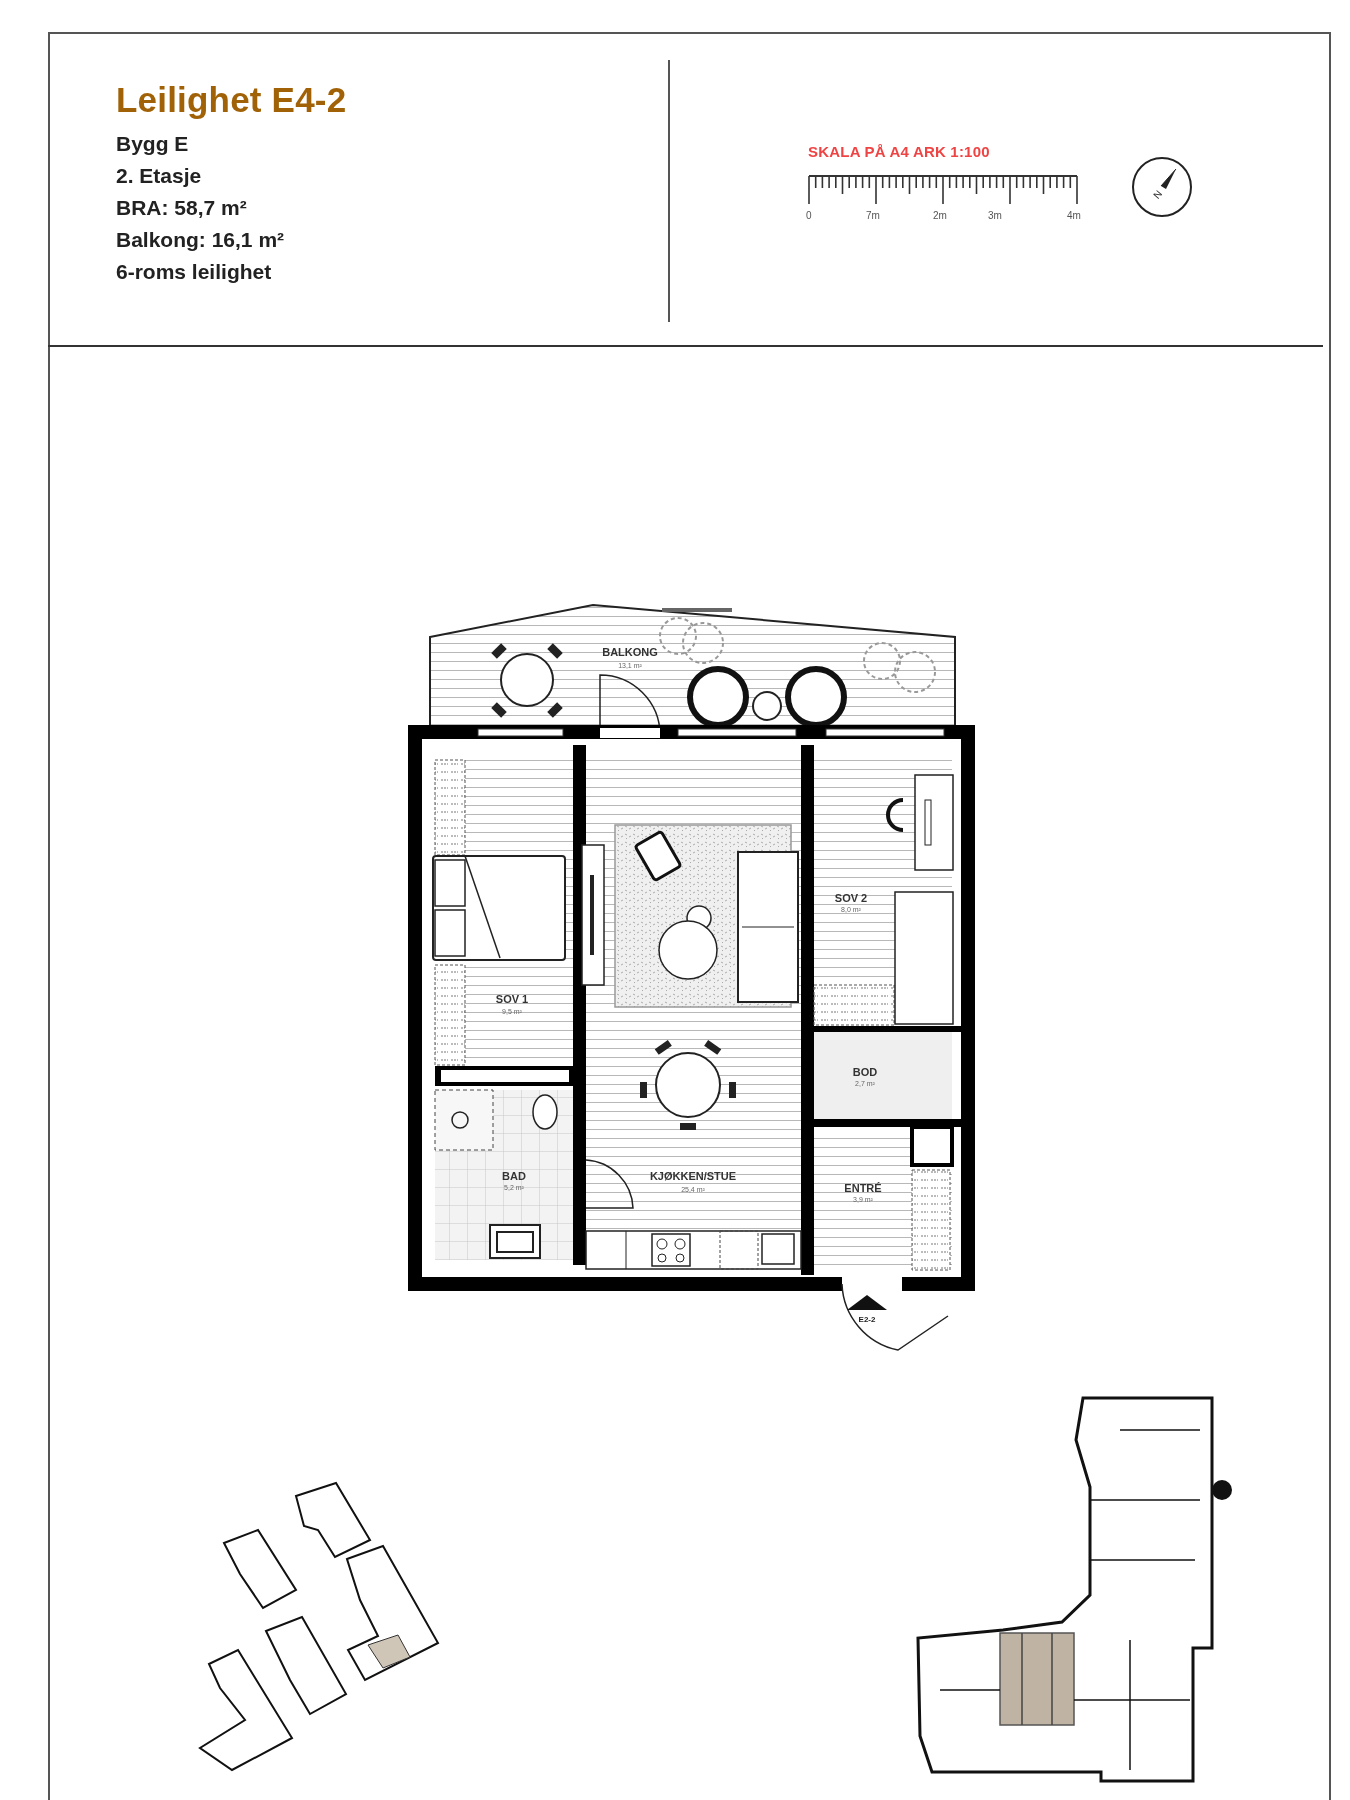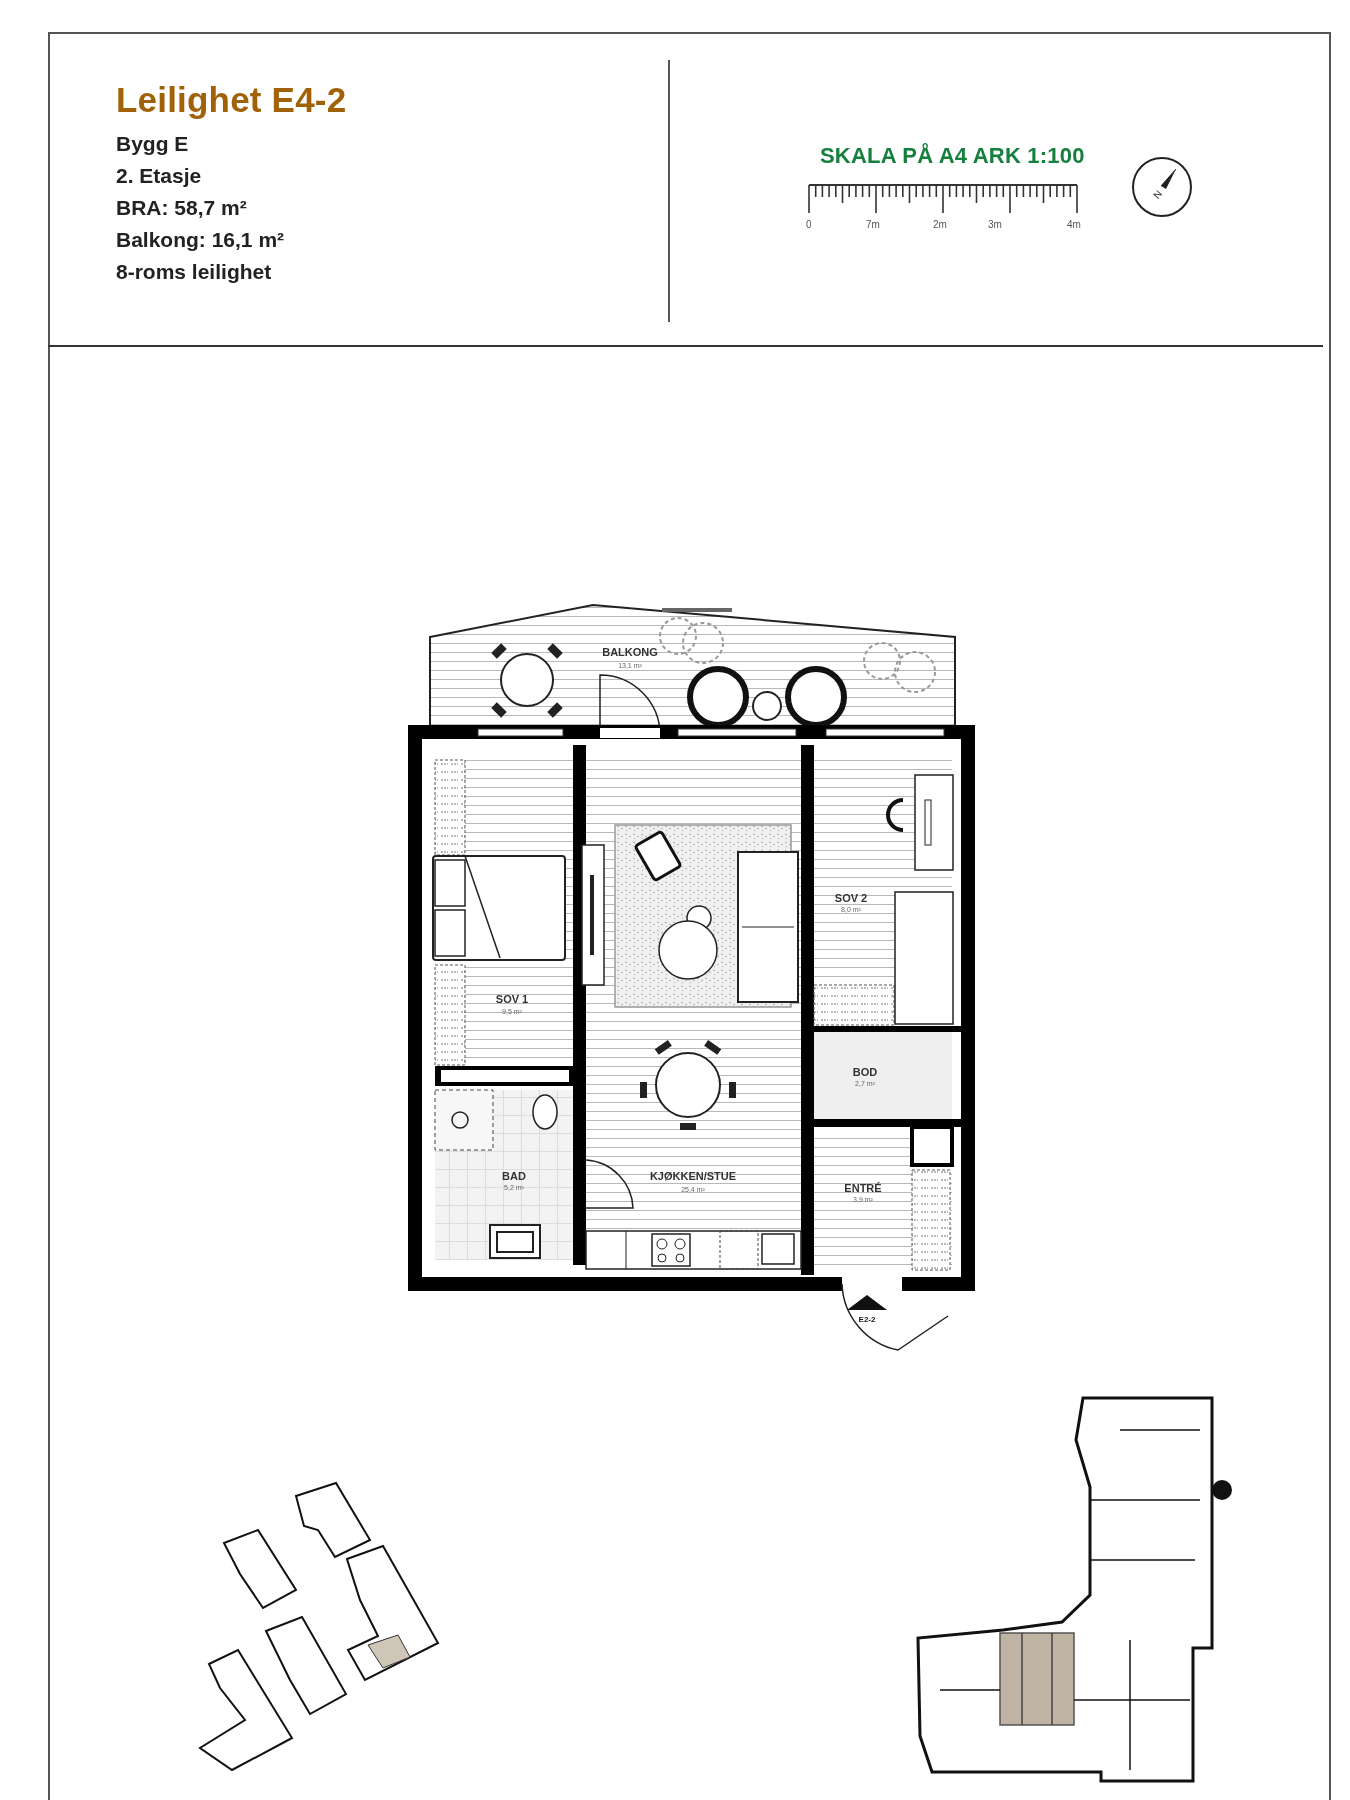--- a/index.html
+++ b/index.html
@@ -4,21 +4,21 @@
 <style>
   html, body { margin: 0; padding: 0; background: #ffffff; }
   body { width: 1350px; height: 1800px; position: relative; overflow: hidden; font-family: "Liberation Sans", sans-serif; color: #1a1a1a; }
   .frame { position: absolute; left: 48px; top: 32px; width: 1283px; height: 1780px; border-left: 2px solid #555; border-top: 2px solid #555; border-right: 2px solid #555; box-sizing: border-box; }
   .hdivider { position: absolute; left: 48px; top: 345px; width: 1275px; height: 2px; background: #333; }
   .vdivider { position: absolute; left: 668px; top: 60px; width: 2px; height: 262px; background: #555; }
   .info { position: absolute; left: 116px; top: 80px; }
   .info h1 { margin: 0 0 8px 0; font-size: 35px; font-weight: bold; letter-spacing: 0.2px; color: #a16207; }
   .info .line { font-size: 21px; font-weight: bold; line-height: 32px; color: #222; }
   .scale { position: absolute; left: 808px; top: 143px; width: 290px; }
-  .scale-title { font-size: 22px; font-weight: bold; color: #15803d; letter-spacing: 0.2px; margin-left: 12px; }
+  .scale-title { font-size: 15px; font-weight: bold; color: #ef4444; letter-spacing: 0.2px; }
   .ruler { position: relative; margin-top: 14px; width: 270px; height: 30px; }
   .ruler-labels { position: relative; width: 290px; height: 16px; font-size: 10px; color: #555; margin-top: 2px; }
   .ruler-labels span { position: absolute; top: 0; }
   .compass { position: absolute; left: 1130px; top: 155px; width: 64px; height: 64px; }
   .plan { position: absolute; left: 0; top: 0; width: 1350px; height: 1800px; }
   .room-label { font-family: "Liberation Sans", sans-serif; font-weight: bold; font-size: 11px; fill: #333; text-anchor: middle; }
   .room-area { font-family: "Liberation Sans", sans-serif; font-size: 7px; fill: #666; text-anchor: middle; }
 </style>
 </head>
 <body>
@@ -26,21 +26,21 @@
 <div class="frame"></div>
 <div class="hdivider"></div>
 <div class="vdivider"></div>
 
 <div class="info">
   <h1>Leilighet E4-2</h1>
   <div class="line">Bygg E</div>
   <div class="line">2. Etasje</div>
   <div class="line">BRA: 58,7 m²</div>
   <div class="line">Balkong: 16,1 m²</div>
-  <div class="line">8-roms leilighet</div>
+  <div class="line">6-roms leilighet</div>
 </div>
 
 <div class="scale">
   <div class="scale-title">SKALA PÅ A4 ARK 1:100</div>
   <svg class="ruler" viewBox="0 0 270 30" width="270" height="30">
     <line x1="1" y1="2" x2="269" y2="2" stroke="#333" stroke-width="2"></line>
     <g stroke="#333" stroke-width="1.6" id="ticks">
         <line x1="1" x2="1" y1="2" y2="30"></line>
         <line x1="7.7" x2="7.7" y1="2" y2="14"></line>
         <line x1="14.4" x2="14.4" y1="2" y2="14"></line>

